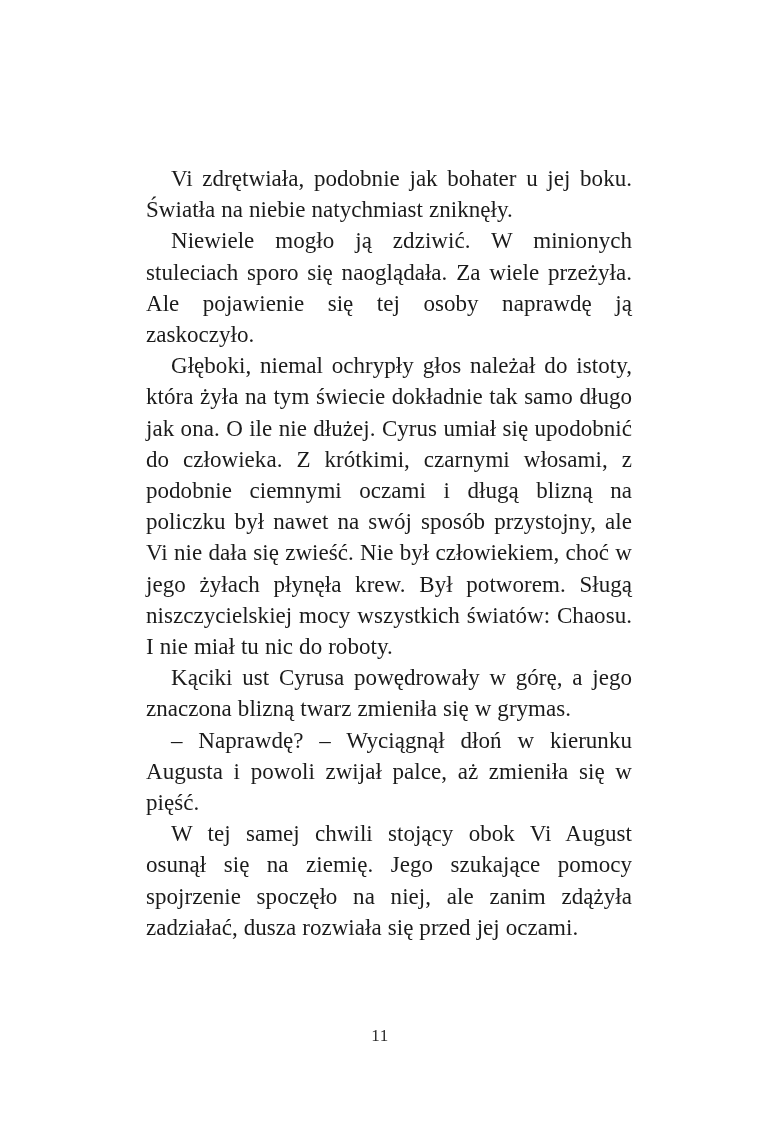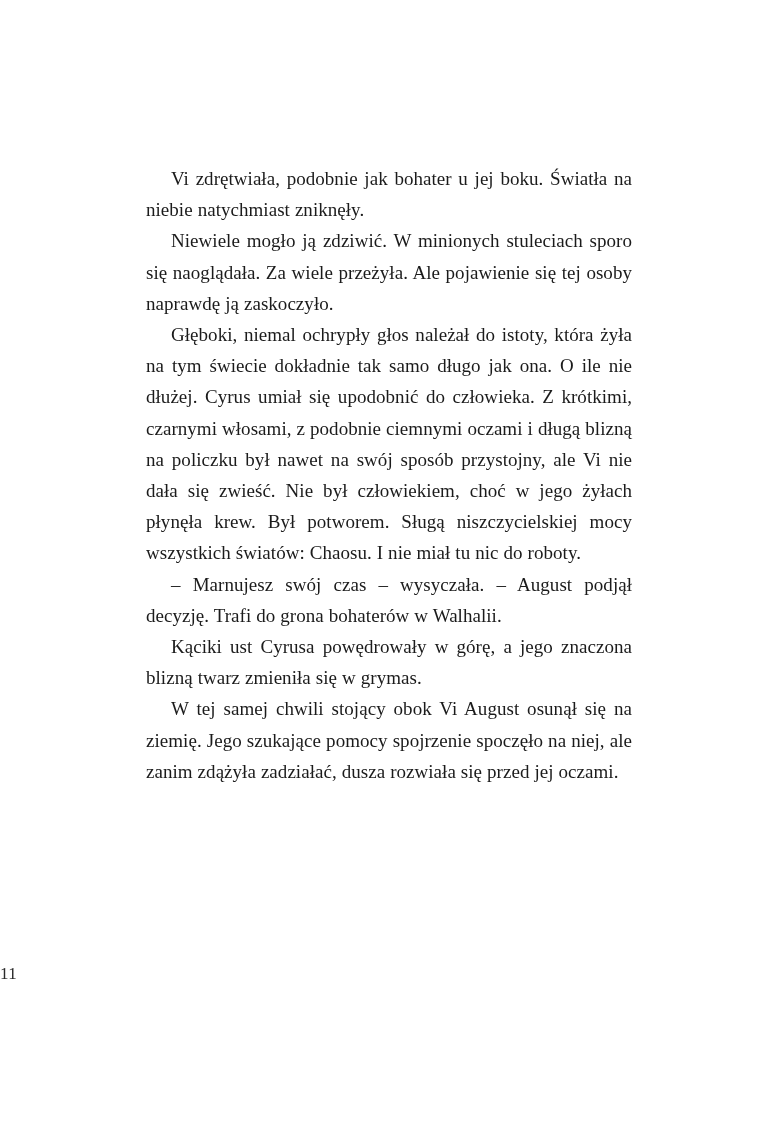--- a/index.html
+++ b/index.html
@@ -14,21 +14,21 @@
     background: #ffffff;
     overflow: hidden;
     box-sizing: border-box;
   }
   .text-block {
     position: absolute;
     left: 146px;
     top: 163px;
     width: 486px;
     font-family: "Liberation Serif", "DejaVu Serif", serif;
-    font-size: 19px;
+    font-size: 23px;
     line-height: 31.2px;
     color: #1b1b1b;
     text-align: justify;
     text-justify: inter-word;
     -webkit-hyphens: none;
     hyphens: none;
     letter-spacing: 0.04px;
     word-spacing: 0.2px;
   }
   .para {
@@ -41,37 +41,38 @@
     content: "";
     display: inline-block;
     width: 100%;
   }
   .para.no-stretch::after {
     content: none;
   }
   .folio {
     position: absolute;
     left: 0;
-    top: 964px;
+    top: 1026px;
     width: 760px;
+    text-align: center;
     font-family: "Liberation Serif", "DejaVu Serif", serif;
     font-size: 17px;
     color: #2a2a2a;
     letter-spacing: 0.5px;
   }
 </style>
 </head>
 <body>
 
 <div class="page">
 
   <div class="text-block">
     <p class="para no-stretch">Vi zdrętwiała, podobnie jak bohater u jej boku. Światła na niebie natychmiast zniknęły.</p>
     <p class="para no-stretch">Niewiele mogło ją zdziwić. W minionych stuleciach sporo się naoglądała. Za wiele przeżyła. Ale pojawienie się tej osoby naprawdę ją zaskoczyło.</p>
     <p class="para no-stretch">Głęboki, niemal ochrypły głos należał do istoty, która żyła na tym świecie dokładnie tak samo długo jak ona. O ile nie dłużej. Cyrus umiał się upodobnić do człowieka. Z krótkimi, czarnymi włosami, z podobnie ciemnymi oczami i długą blizną na policzku był nawet na swój sposób przystojny, ale Vi nie dała się zwieść. Nie był człowiekiem, choć w jego żyłach płynęła krew. Był potworem. Sługą niszczycielskiej mocy wszystkich światów: Chaosu. I nie miał tu nic do roboty.</p>
-    <p class="para no-stretch">– Marnujesz swój czas – wysyczała. – August podjął decyzję. Trafi do grona bohaterów w Walhalii.</p>
     <p class="para no-stretch">Kąciki ust Cyrusa powędrowały w górę, a jego znaczona blizną twarz zmieniła się w grymas.</p>
+    <p class="para no-stretch">– Naprawdę? – Wyciągnął dłoń w kierunku Augusta i powoli zwijał palce, aż zmieniła się w pięść.</p>
     <p class="para no-stretch">W tej samej chwili stojący obok Vi August osunął się na ziemię. Jego szukające pomocy spojrzenie spoczęło na niej, ale zanim zdążyła zadziałać, dusza rozwiała się przed jej oczami.</p>
   </div>
 
   <div class="folio">11</div>
 
 </div>
 
 </body></html>

